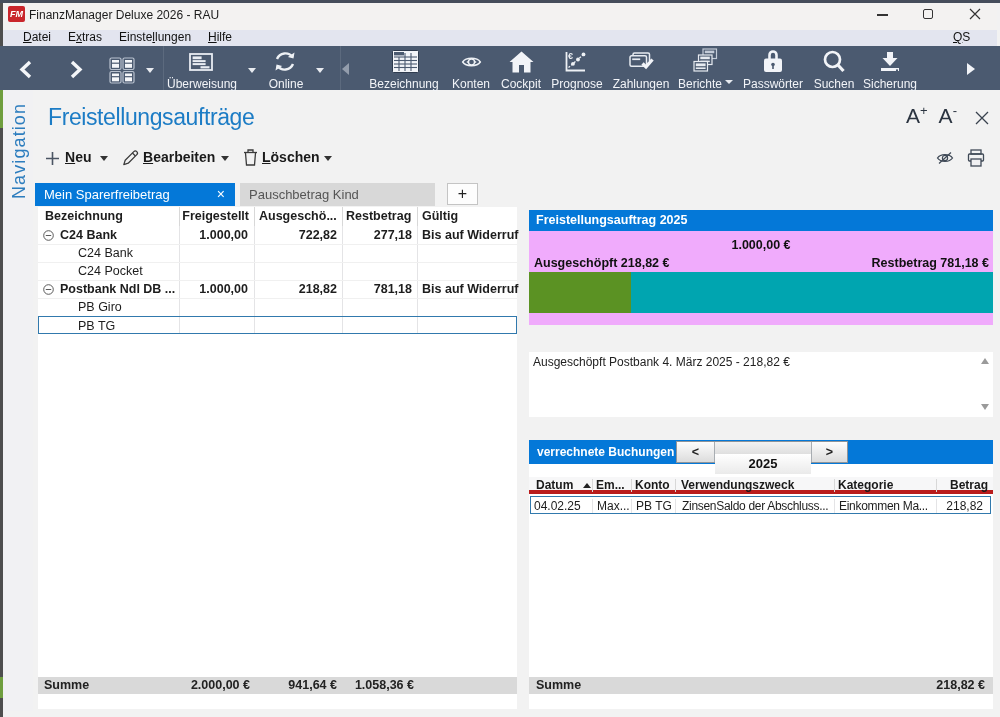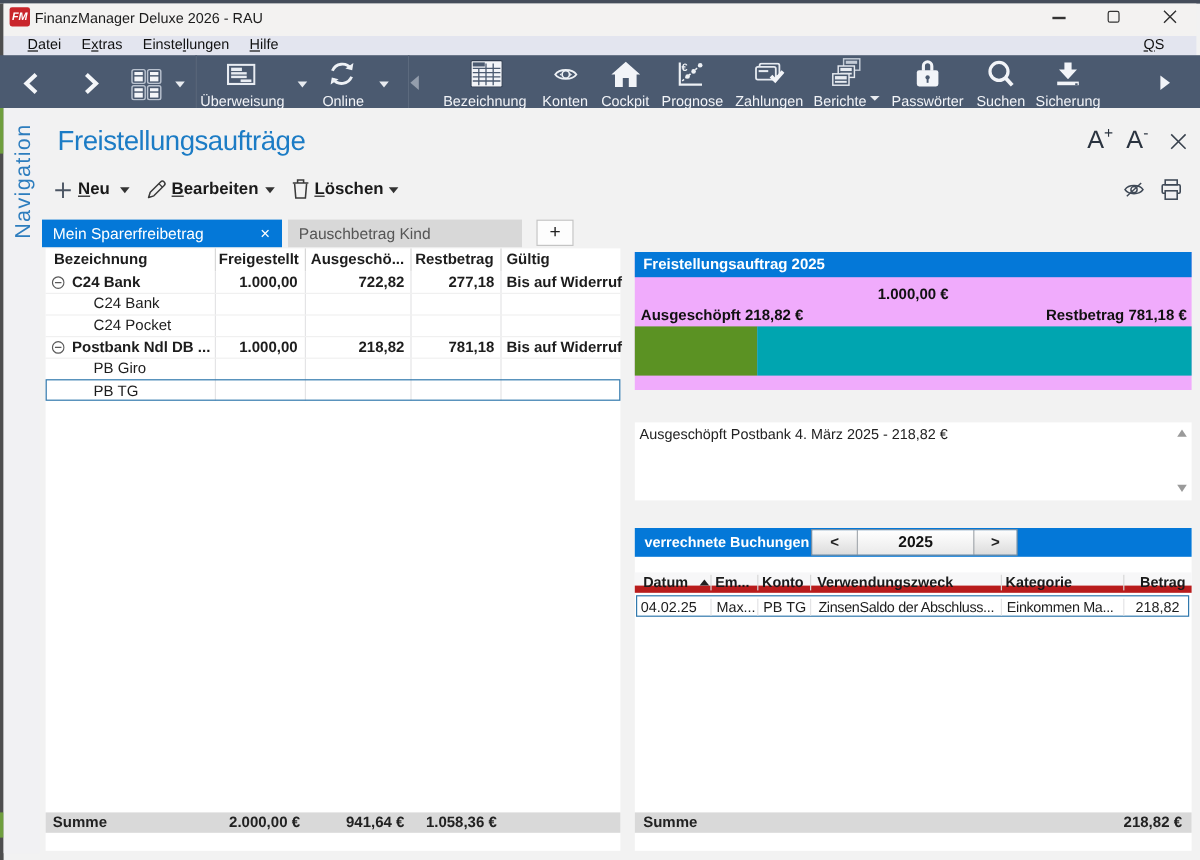--- a/index.html
+++ b/index.html
@@ -334,25 +334,25 @@
   <span style="position:absolute;left:4px;top:3px;">Ausgeschöpft Postbank 4. März 2025 - 218,82 €</span>
   <div class="abs" style="right:4px;top:6px;width:0;height:0;border-left:4.5px solid transparent;border-right:4.5px solid transparent;border-bottom:6px solid #9a9a9a;"></div>
   <div class="abs" style="right:4px;top:52px;width:0;height:0;border-left:4.5px solid transparent;border-right:4.5px solid transparent;border-top:6px solid #9a9a9a;"></div>
 </div>
 
 <div class="abs" id="rpanel2">
   <div class="abs bluehdr" style="left:0;top:0;width:464px;height:24px;line-height:24px;font-size:12px;"><span style="padding-left:8px;">verrechnete Buchungen</span></div>
 
   <div class="abs" style="left:147px;top:1px;width:172px;height:22px;background:linear-gradient(#f2f2f2,#d2d2d2);border:1px solid #8f9499;">
     <div class="abs" style="left:0px;top:0px;width:38px;height:20px;background:linear-gradient(#fdfdfd,#dcdcdc);border-right:1px solid #a8adb2;text-align:center;line-height:20px;font-weight:bold;font-size:12.5px;color:#222;">&lt;</div>
-    <div class="abs" style="left:38px;top:0px;width:96px;height:20px;background:linear-gradient(#ffffff,#eaeaea);text-align:center;line-height:20px;font-weight:bold;font-size:13px;color:#111;">2025</div>
+    <div class="abs" style="left:38px;top:12px;width:96px;height:20px;background:linear-gradient(#ffffff,#eaeaea);text-align:center;line-height:20px;font-weight:bold;font-size:13px;color:#111;">2025</div>
     <div class="abs" style="left:134px;top:0px;width:36px;height:20px;background:linear-gradient(#fdfdfd,#dcdcdc);border-left:1px solid #a8adb2;text-align:center;line-height:20px;font-weight:bold;font-size:12.5px;color:#222;">&gt;</div>
   </div>
 
-  <div class="abs bold" style="left:0;top:37px;width:464px;height:17px;line-height:17px;font-size:12px;color:#1a1a1a;background:#f7f7f8;border-bottom:6px solid #b91c1c;">
+  <div class="abs bold" style="left:0;top:37px;width:464px;height:17px;line-height:17px;font-size:12px;color:#1a1a1a;background:#f7f7f8;border-bottom:4px solid #b91c1c;">
     <span style="position:absolute;left:7px;">Datum</span>
     <span class="abs" style="left:54px;top:6px;width:0;height:0;border-left:4.5px solid transparent;border-right:4.5px solid transparent;border-bottom:5.5px solid #222;"></span>
     <span style="position:absolute;left:67px;">Em...</span>
     <span style="position:absolute;left:106px;">Konto</span>
     <span style="position:absolute;left:152px;">Verwendungszweck</span>
     <span style="position:absolute;left:309px;">Kategorie</span>
     <span class="num" style="right:5px;">Betrag</span>
   </div>
   <div class="colline" style="left:63px;top:39px;height:13px;background:#d8d8d8;"></div>
   <div class="colline" style="left:102px;top:39px;height:13px;background:#d8d8d8;"></div>

